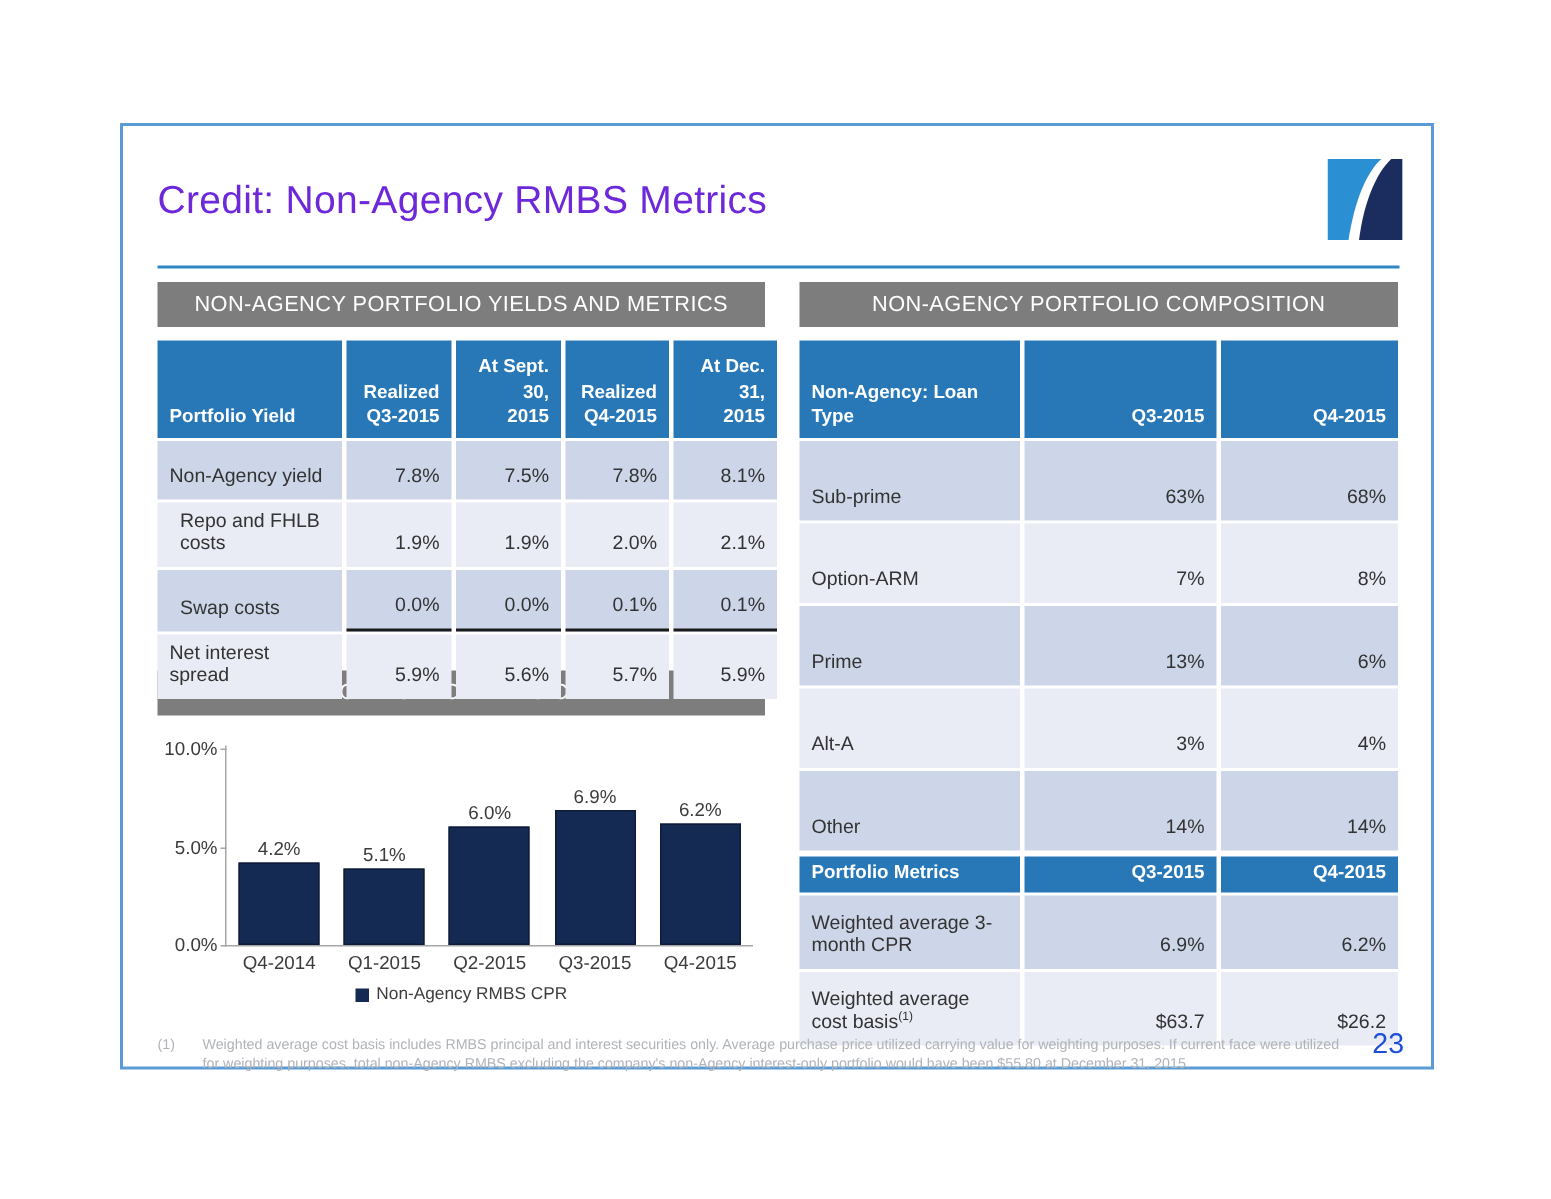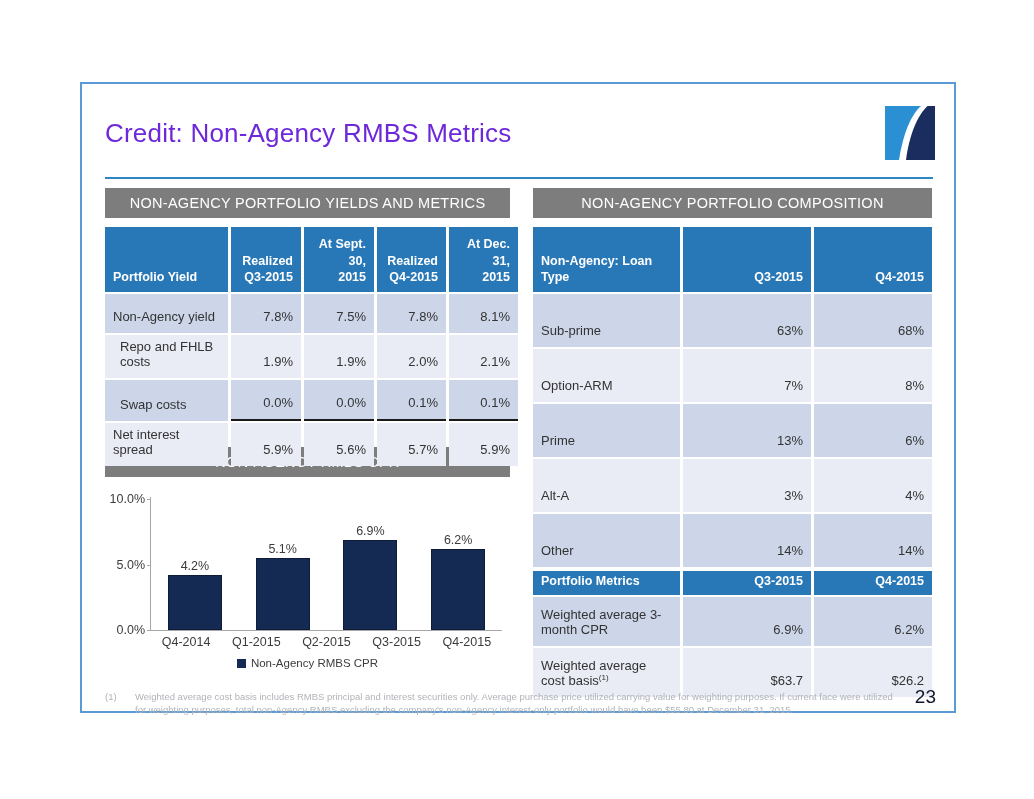--- a/index.html
+++ b/index.html
@@ -47,21 +47,21 @@
   .bar-val{position:absolute;bottom:100%;margin-bottom:3px;left:50%;transform:translateX(-50%);font-size:12.5px;color:#3c3c3c;white-space:nowrap;}
   .cats{position:absolute;left:46px;top:153px;width:351px;display:flex;justify-content:space-around;}
   .cat{width:70px;text-align:center;font-size:12.5px;color:#3c3c3c;}
   .legend{position:absolute;left:0;top:175px;width:100%;display:flex;align-items:center;justify-content:center;gap:5px;}
   .legend-swatch{width:9px;height:9px;display:inline-block;}
   .legend-label{font-size:11.5px;color:#3c3c3c;}
 
   .footnote{position:absolute;left:23px;top:606px;width:792px;display:flex;color:#b0b3b8;font-size:9.5px;line-height:1.4;}
   .fn-marker{width:30px;flex:none;}
   .fn-text{flex:1;}
-  .pagenum{position:absolute;right:18px;top:602px;font-size:19px;color:#0f172a;}
+  .pagenum{position:absolute;right:18px;top:602px;font-size:19px;color:#1d4ed8;}
 </style>
 </head>
 <body>
 
 <div class="slide">
 
   <div class="title">Credit: Non-Agency RMBS Metrics</div>
   <div class="title-rule"></div>
 
   <div class="logo">
@@ -135,22 +135,25 @@
         <div class="ytick-mark" style="top: 17px;"></div>
         <div class="ytick" style="top: 74.5px;">5.0%</div>
         <div class="ytick-mark" style="top: 82.5px;"></div>
         <div class="ytick" style="top: 140px;">0.0%</div>
         <div class="ytick-mark" style="top: 148px;"></div>
       </div>
     <div class="plot" id="cpr-plot">
         <div class="bar" style="height: 55px; background: rgb(21, 42, 82);">
           <span class="bar-val">4.2%</span>
         </div>
-        <div class="bar" style="height: 72px; background: rgb(21, 42, 82);">
+        <div class="bar" style="height: 51px; background: rgb(21, 42, 82);">
           <span class="bar-val">5.1%</span>
+        </div>
+        <div class="bar" style="height: 79px; background: rgb(21, 42, 82);">
+          <span class="bar-val">6.0%</span>
         </div>
         <div class="bar" style="height: 90px; background: rgb(21, 42, 82);">
           <span class="bar-val">6.9%</span>
         </div>
         <div class="bar" style="height: 81px; background: rgb(21, 42, 82);">
           <span class="bar-val">6.2%</span>
         </div>
       </div>
     <div class="cats" id="cpr-cats">
         <div class="cat">Q4-2014</div>

